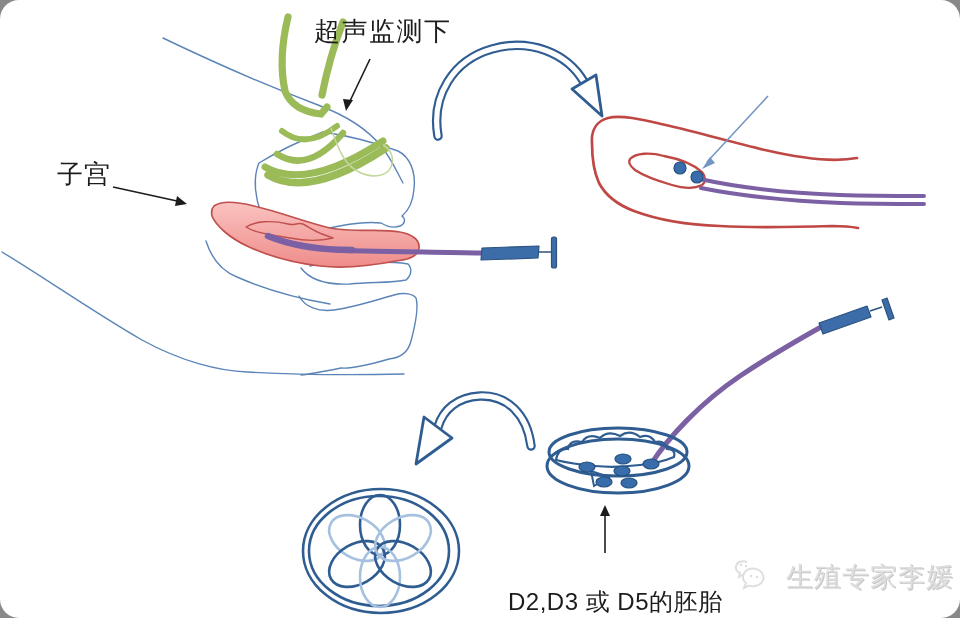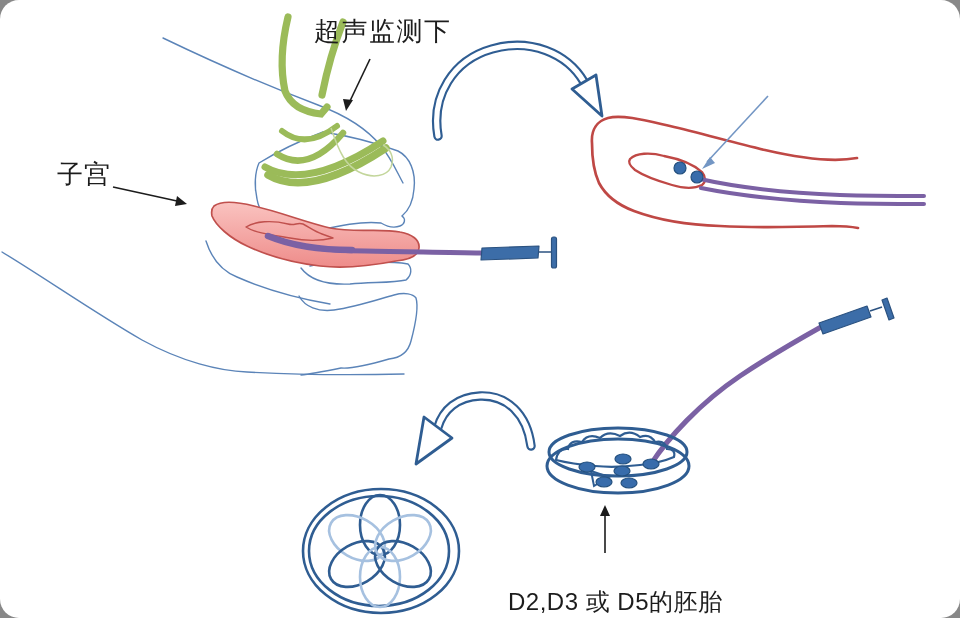--- a/index.html
+++ b/index.html
@@ -169,14 +169,25 @@
         <path class="blk" d="M 605 553 L 605 514"></path>
         <path class="blkhead" d="M 605 505 L 600 516 L 610 516 Z"></path>
       </g>
     </g>
   </svg>
 
   <div class="lbl lbl-ultra">超声监测下</div>
   <div class="lbl lbl-uterus">子宫</div>
   <div class="lbl lbl-dish">D2,D3 或 D5的胚胎</div>
 
+  <div class="watermark">
+    <svg width="46" height="42" viewBox="0 0 46 42">
+      <path class="wm-icon" d="M 14 6 C 9 4 4 6 3 10 C 2 13 4 16 7 17 L 6 21 L 11 18"></path>
+      <circle class="wm-dot" cx="8" cy="9" r="1.2"></circle>
+      <circle class="wm-dot" cx="13" cy="10" r="1.2"></circle>
+      <path class="wm-icon" d="M 14 14 C 20 11 28 13 30 19 C 32 24 28 29 22 30 C 20 30.4 18 30.2 16 29.6 L 11 32 L 13 27 C 10 25 9 21 11 17.5 C 11.8 16.2 12.8 15 14 14 Z"></path>
+      <circle class="wm-dot" cx="18" cy="20" r="1.3"></circle>
+      <circle class="wm-dot" cx="24" cy="21" r="1.3"></circle>
+    </svg>
+    <span>生殖专家李媛</span>
+  </div>
 
 </div>
 
 </body></html>

